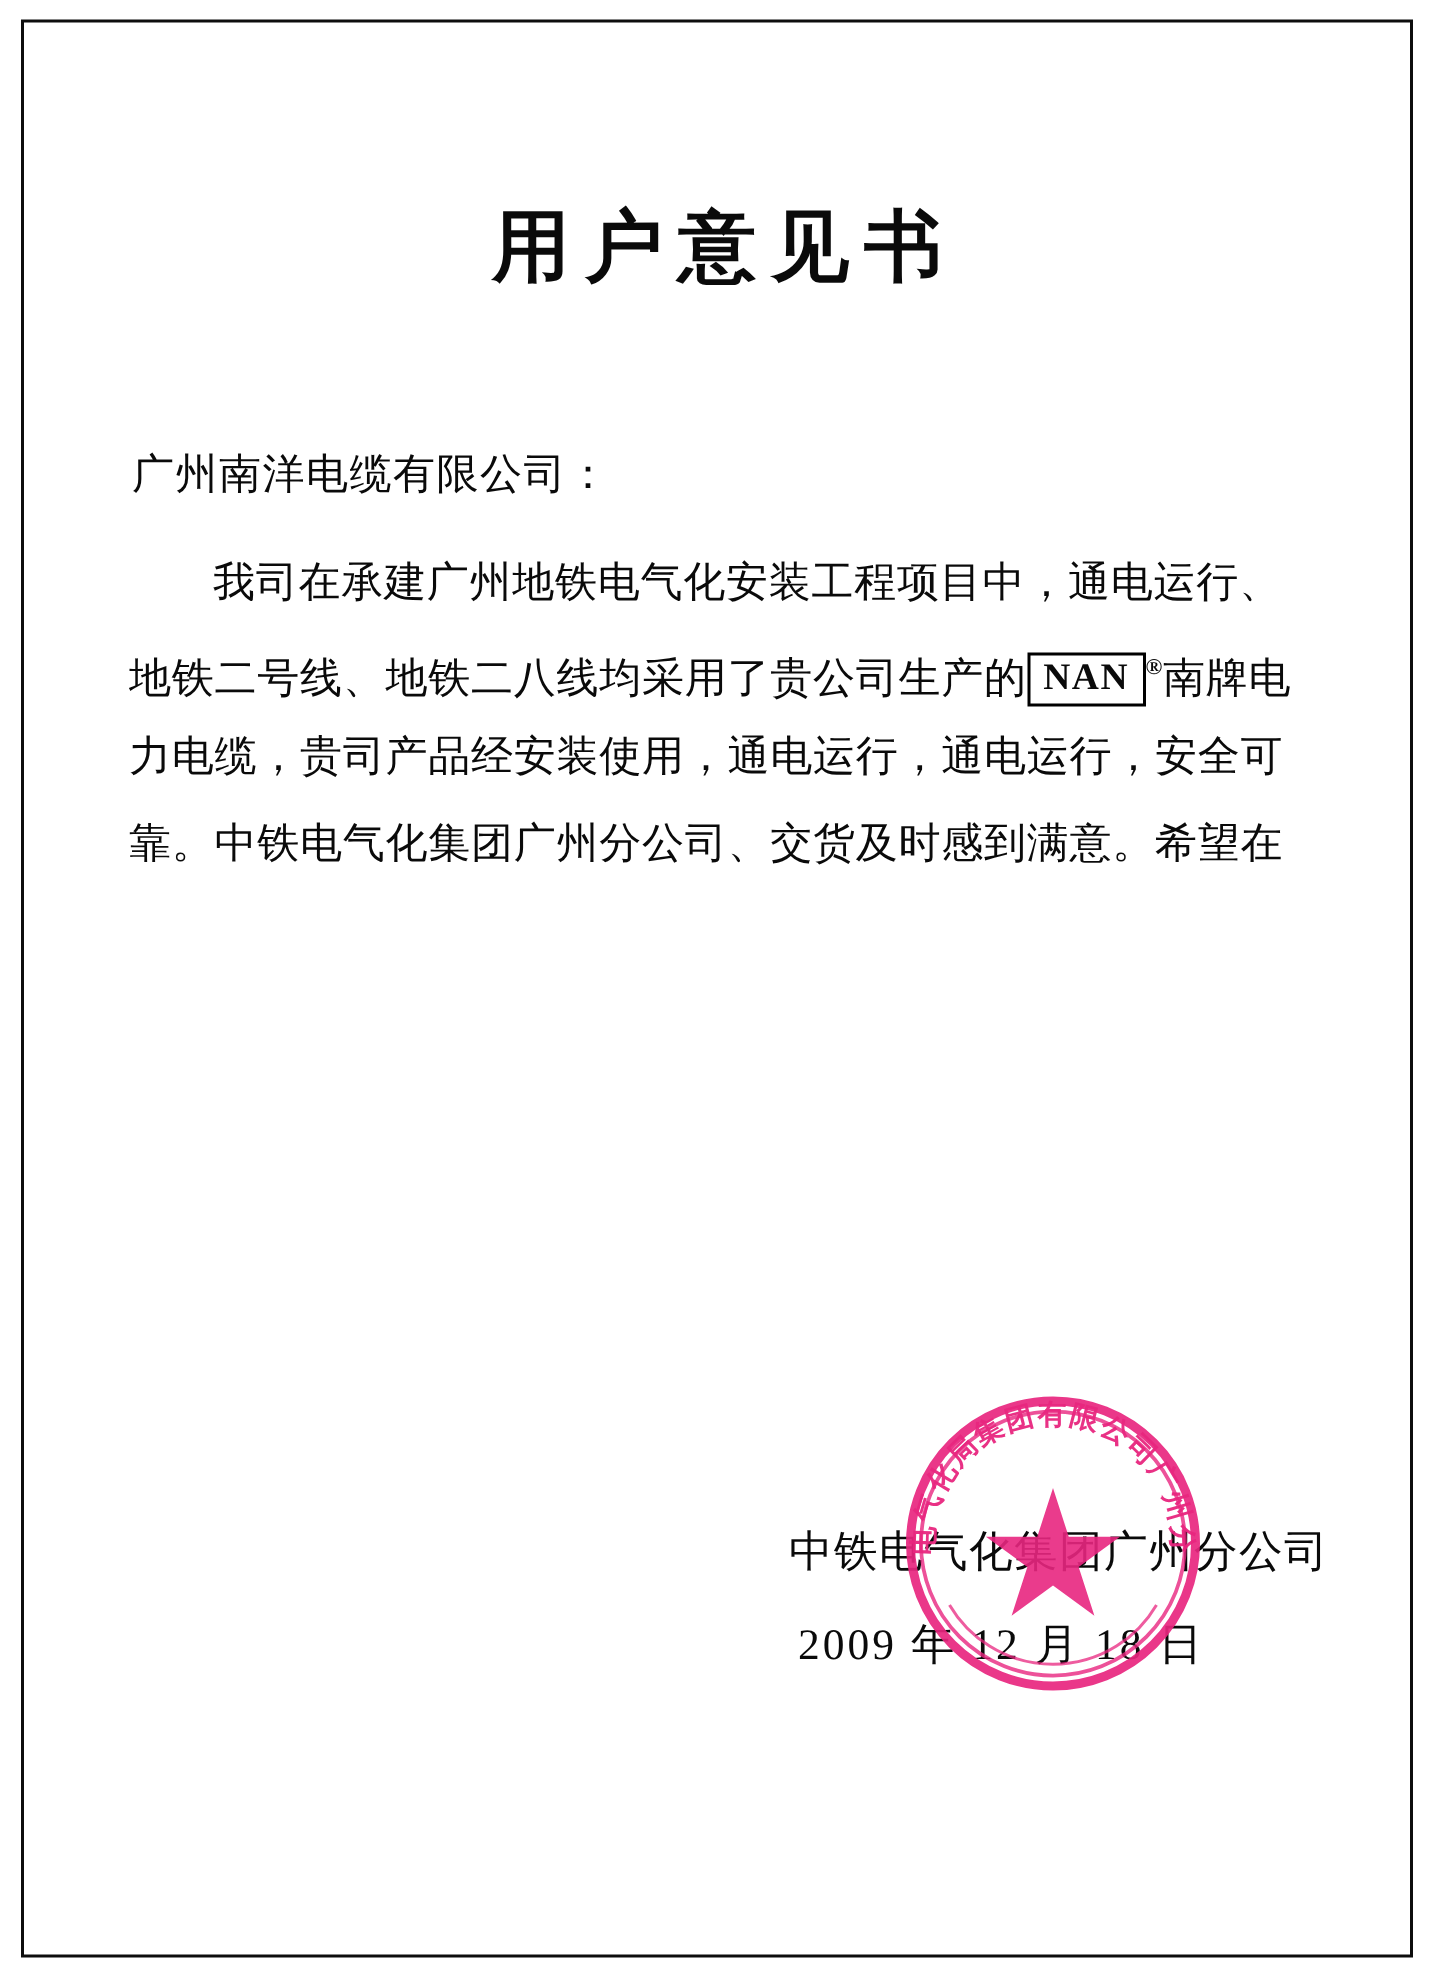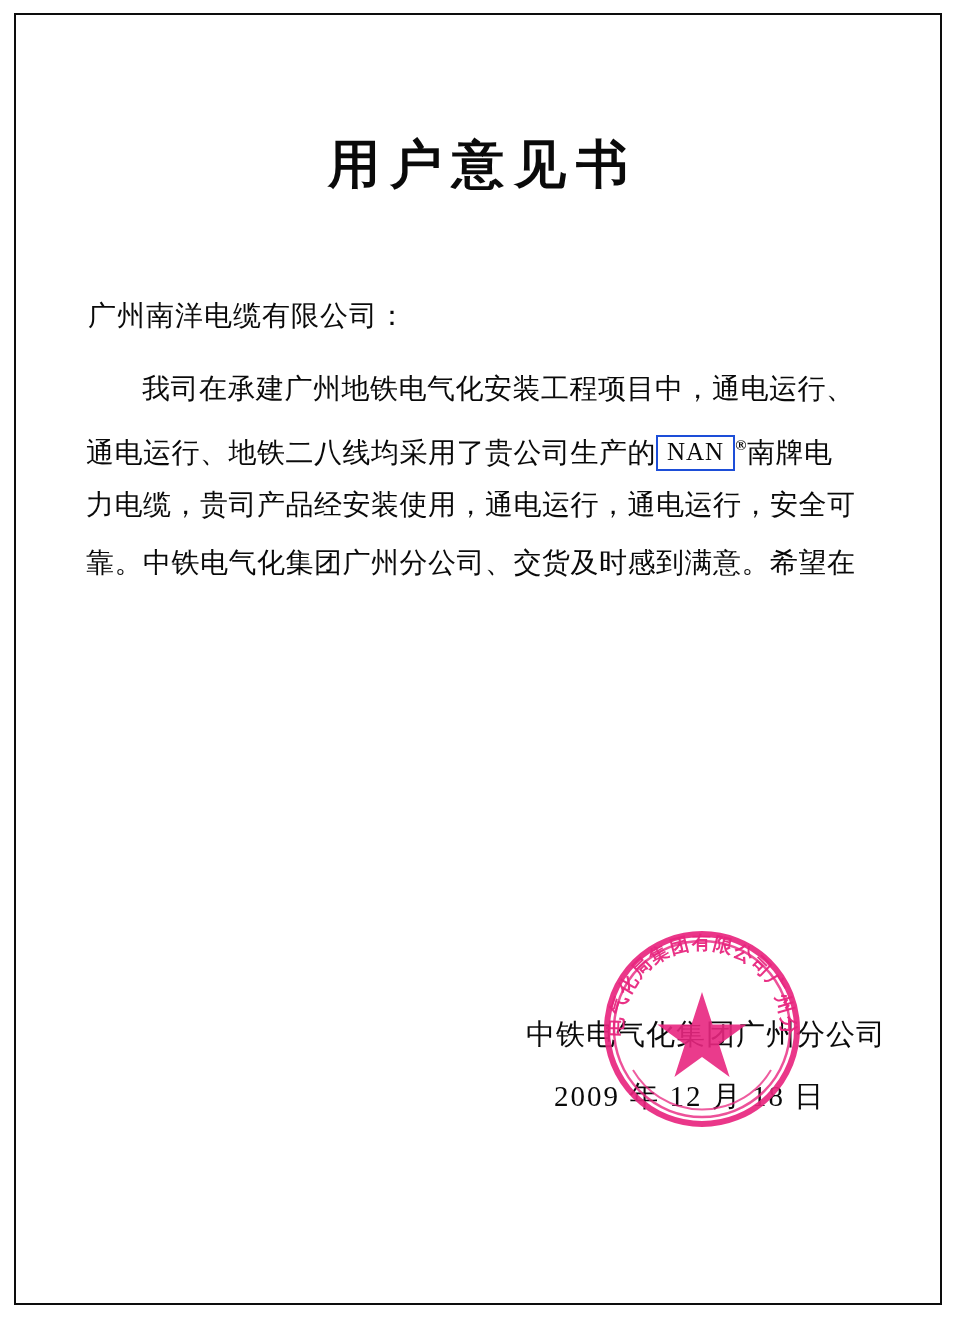--- a/index.html
+++ b/index.html
@@ -84,25 +84,25 @@
 
   
   .nan-wrap {
     display: inline-block;
     position: relative;
     vertical-align: baseline;
     transform: translateY(-2px);
   }
   .nan-box {
     display: inline-block;
-    border: 2px solid #1d4ed8;
+    border: 2px solid #000000;
     padding: 1px 9px 3px 9px;
     font-family: "Liberation Serif", "DejaVu Serif", serif;
     font-size: 25px;
-    font-weight: normal;
+    font-weight: bold;
     letter-spacing: 1px;
     line-height: 28px;
   }
   .nan-reg {
     font-size: 15px;
     vertical-align: super;
     font-weight: bold;
   }
 
   
@@ -122,21 +122,20 @@
     color: #0a0a0a;
   }
   #signer-date {
     position: absolute;
     top: 62px;
     left: 516px;
     font-size: 29px;
     letter-spacing: 2px;
     white-space: nowrap;
     color: #0a0a0a;
-    margin-left: 22px;
   }
 
   
   #seal {
     position: absolute;
     left: 577px;
     top: 905px;
     width: 218px;
     height: 218px;
     pointer-events: none;
@@ -151,21 +150,21 @@
 
     <div id="salutation">广州南洋电缆有限公司：</div>
 
     <div id="doc-title">用户意见书</div>
 
     <div id="body-block">
 
       <div class="body-line indent">我司在承建广州地铁电气化安装工程项目中，通电运行、</div>
 
       <div class="body-line">
-        <span>通电运行、地铁二八线均采用了贵公司生产的</span><span class="nan-wrap"><span class="nan-box">NAN</span><span class="nan-reg">®</span></span><span>南牌电</span>
+        <span>地铁二号线、地铁二八线均采用了贵公司生产的</span><span class="nan-wrap"><span class="nan-box">NAN</span><span class="nan-reg">®</span></span><span>南牌电</span>
       </div>
 
       <div class="body-line">力电缆，贵司产品经安装使用，通电运行，通电运行，安全可</div>
 
       <div class="body-line">靠。中铁电气化集团广州分公司、交货及时感到满意。希望在</div>
 
     </div>
 
     <div id="signature-block">
       <div id="signer-name">中铁电气化集团广州分公司</div>

